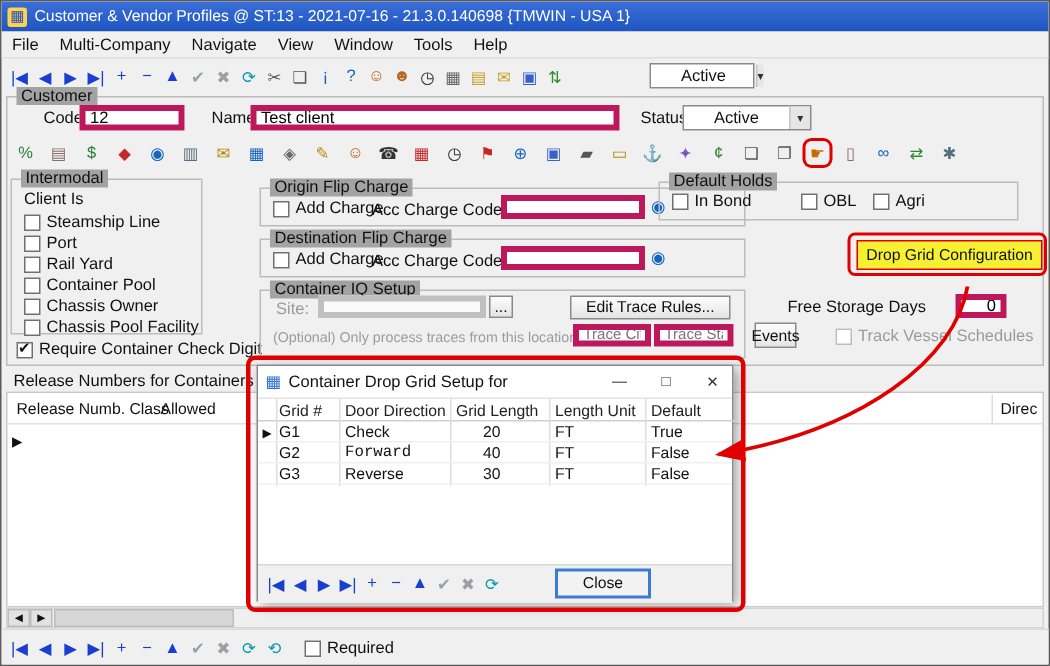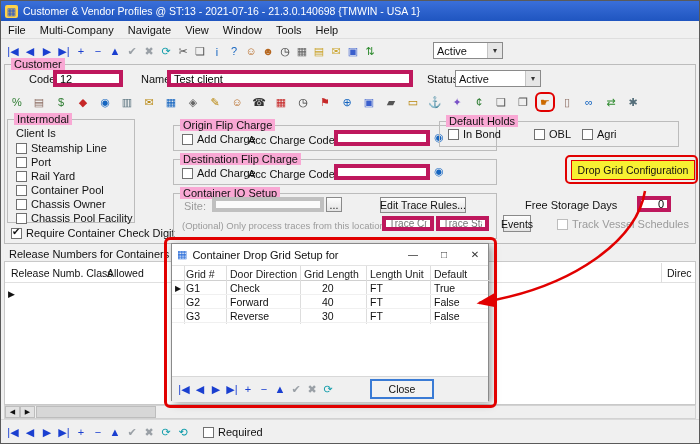--- a/index.html
+++ b/index.html
@@ -17,28 +17,28 @@
   .menu-item{padding:0 7px;height:18px;display:flex;align-items:center;cursor:default}
   
   .strip{position:absolute;display:flex;align-items:center}
   .ticon{width:16px;height:16px;display:flex;align-items:center;justify-content:center;
          font-size:11px;margin-right:1px;cursor:default}
   .strip.tools .ticon{margin-right:6px}
   .strip.dlg .ticon{margin-right:0}
   .ring{box-shadow:0 0 0 2px var(--ann);border-radius:4px}
   
   .gb{position:absolute;border:1px solid #bcbcbc}
-  .gb-lbl{position:absolute;top:-7px;left:6px;background:#f9a8d4;padding:0 3px;white-space:nowrap}
+  .gb-lbl{position:absolute;top:-7px;left:6px;background:#a3a3a3;padding:0 3px;white-space:nowrap}
   
   .input{position:absolute;border:4px solid #be185d;background:#fff;font:11px "Liberation Sans",sans-serif;padding:0 3px}
   .input:disabled{background:#fbfbfb;color:#9b9b9b;border-color:#c0c0c0}
   .btn{position:absolute;border:1px solid #8a8a8a;background:linear-gradient(#fdfdfd,#e4e4e4);
        display:flex;align-items:center;justify-content:center;font-size:10.5px;cursor:default;white-space:nowrap}
   .combo{position:absolute;border:1px solid #8a8a8a;background:#fff;display:flex;align-items:stretch}
-  .combo .txt{flex:1;display:flex;align-items:center;padding:0 3px}
+  .combo .txt{flex:1;display:flex;align-items:center;padding:0 20px}
   .combo .arrow{width:15px;background:#e6e6e6;border-left:1px solid #c4c4c4;display:flex;align-items:center;justify-content:center}
   .combo .arrow::after{content:"▾";font-size:8px;color:#333}
   .cbwrap{position:absolute;display:flex;align-items:center;gap:4px;white-space:nowrap}
   .cb{width:11px;height:11px;border:1px solid #707070;background:#fff;flex:0 0 auto;position:relative}
   .cb.checked::after{content:"✔";position:absolute;left:0;top:-3px;font-size:10px;color:#111}
   .cb.disabled{border-color:#bdbdbd}
   .grey{color:#9b9b9b}
   .vline{position:absolute;width:1px;background:#ddd}
   
   .listarea{position:absolute;left:3px;top:260px;width:692px;height:144px;background:#fff;border:1px solid #c9c9c9}
@@ -213,21 +213,21 @@
     <span class="abs" style="left:74px;top:8px">Acc Charge Code</span>
     <input class="input" style="left: 160px; top: 4px; width: 96px; height: 16px;" value="">
     <span class="abs" style="left:260px;top:5px;color:#1565c0;font-size:11px">◉</span>
   </div>
 
   <div class="gb" style="left:172px;top:192px;width:324px;height:46px">
     <span class="gb-lbl">Container IQ Setup</span>
     <span class="abs grey" style="left:10px;top:6px">Site:</span>
     <input class="input" style="left: 38px; top: 3px; width: 112px; height: 15px;" disabled="" value="">
     <span class="btn" style="left:152px;top:3px;width:16px;height:15px">...</span>
-    <span class="btn" style="left:206px;top:3px;width:86px;height:16px">Edit Trace Rules...</span>
+    <span class="btn" style="left:206px;top:3px;width:107px;height:16px">Edit Trace Rules...</span>
     <span class="abs grey" style="left:8px;top:26px;font-size:9.5px">(Optional) Only process traces from this location:</span>
     <input class="input" style="left: 208px; top: 22px; width: 52px; height: 15px; font-size: 10px;" placeholder="Trace City">
     <input class="input" style="left: 262px; top: 22px; width: 53px; height: 15px; font-size: 10px;" placeholder="Trace State">
   </div>
 
   <div class="gb" style="left:438px;top:120px;width:240px;height:26px">
     <span class="gb-lbl">Default Holds</span>
     <span class="cbwrap" style="left:8px;top:6px">
         <span class="cb"></span>
         <span>In Bond</span>
@@ -310,21 +310,21 @@
           <div class="grid-row">
             <span class="row-marker">▶</span>
             <span class="grid-cell" style="left: 14px;">G1</span>
             <span class="grid-cell" style="left: 58px;">Check</span>
             <span class="grid-cell" style="left: 150px;">20</span>
             <span class="grid-cell" style="left: 198px;">FT</span>
             <span class="grid-cell" style="left: 262px;">True</span>
           </div>
           <div class="grid-row">
             <span class="grid-cell" style="left: 14px;">G2</span>
-            <span class="grid-cell" style="left: 58px;">Forward</span>
+            <span class="grid-cell" style="left: 58px; font-family: Liberation Mono, monospace;">Forward</span>
             <span class="grid-cell" style="left: 150px;">40</span>
             <span class="grid-cell" style="left: 198px;">FT</span>
             <span class="grid-cell" style="left: 262px;">False</span>
           </div>
           <div class="grid-row">
             <span class="grid-cell" style="left: 14px;">G3</span>
             <span class="grid-cell" style="left: 58px;">Reverse</span>
             <span class="grid-cell" style="left: 150px;">30</span>
             <span class="grid-cell" style="left: 198px;">FT</span>
             <span class="grid-cell" style="left: 262px;">False</span>

